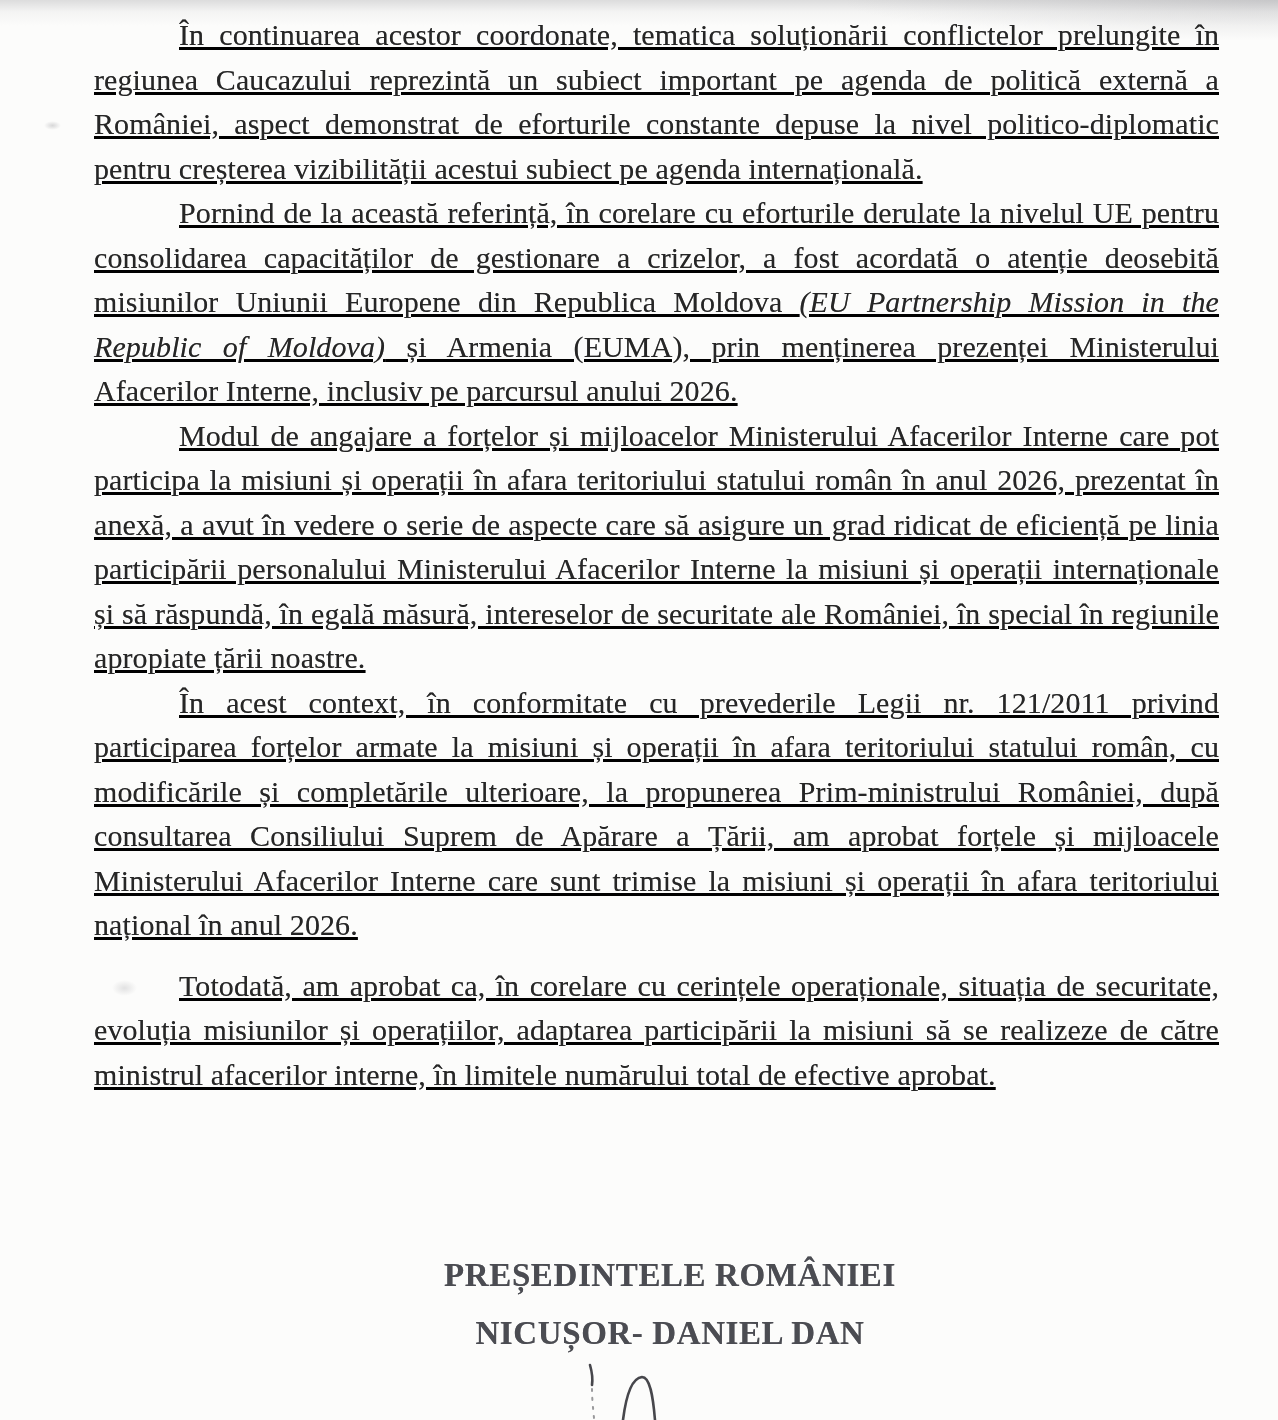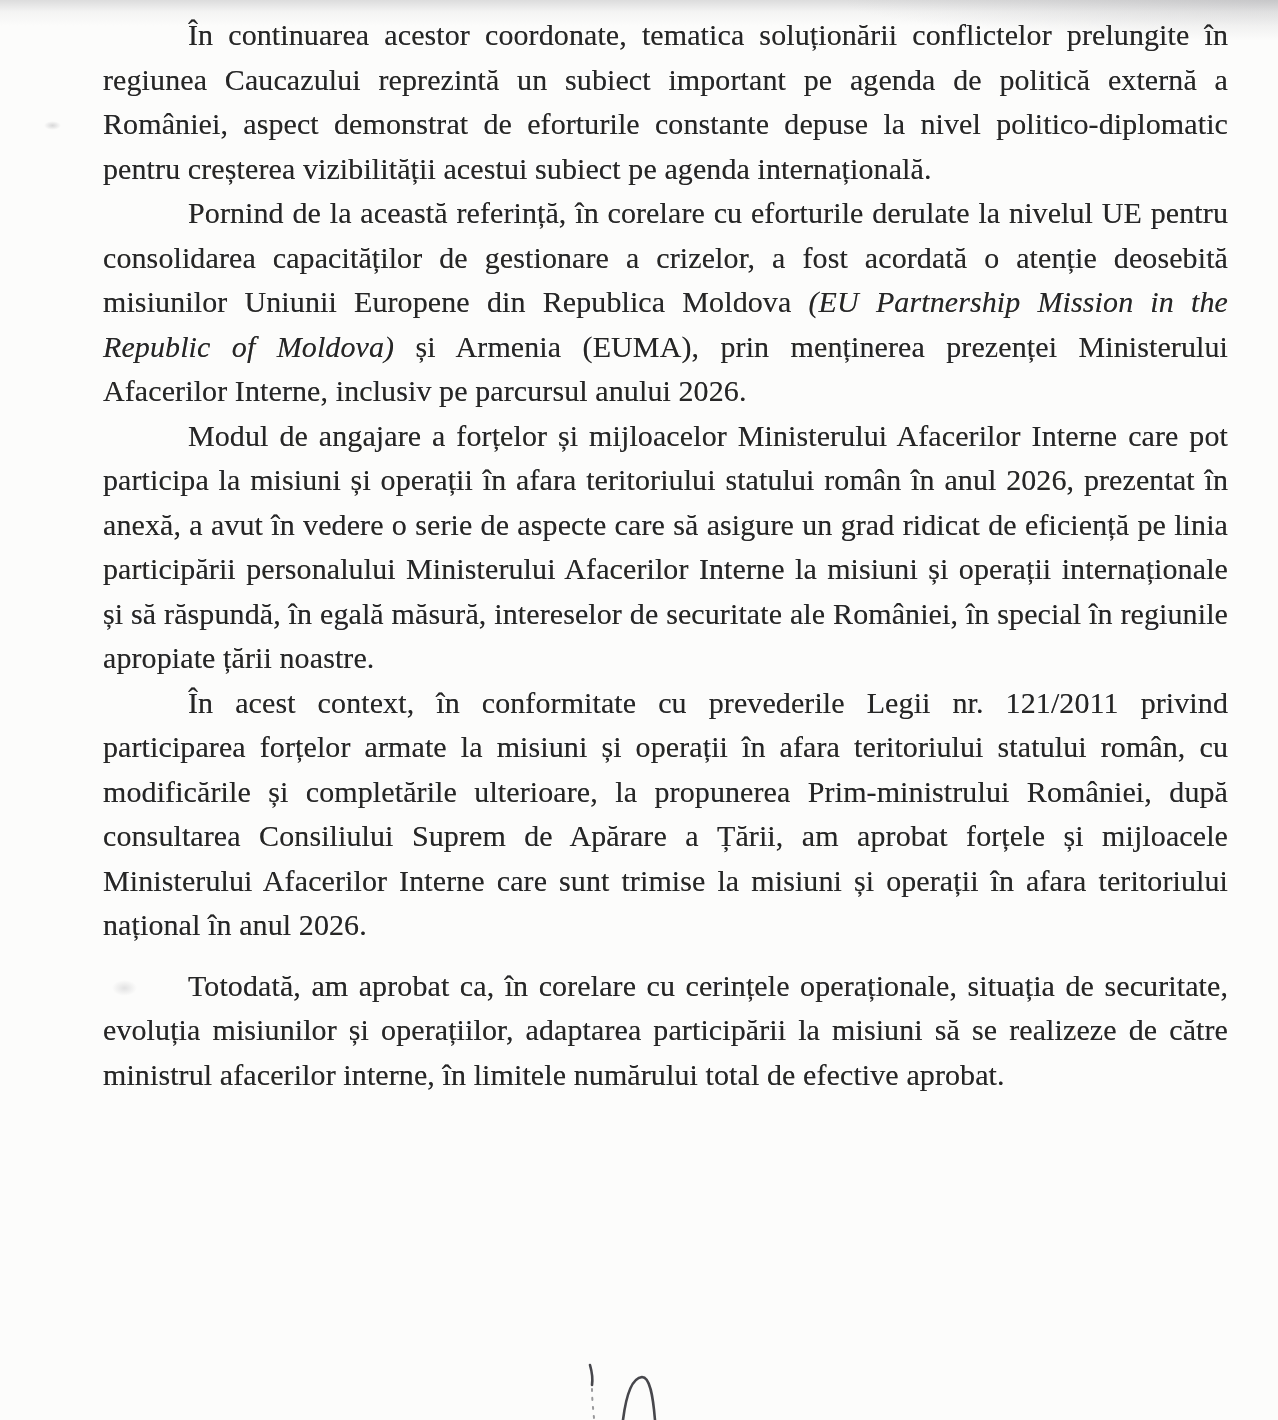--- a/index.html
+++ b/index.html
@@ -37,23 +37,24 @@
   .smudge.s1 {
     left: 44px; top: 121px; width: 17px; height: 9px;
     background: radial-gradient(ellipse, rgba(165,165,168,0.42), rgba(255,255,255,0) 70%);
   }
   .smudge.s2 {
     left: 112px; top: 980px; width: 25px; height: 16px;
     background: radial-gradient(ellipse, rgba(175,175,178,0.35), rgba(255,255,255,0) 70%);
   }
   .content {
     position: absolute;
-    left: 103px;
+    left: 94px;
     top: 13px;
     width: 1125px;
+    text-decoration: underline;
   }
   .par {
     margin: 0;
     font-size: 30px;
     line-height: 44.5px;
     color: #262626;
     text-align: justify;
     text-indent: 85px;
     letter-spacing: 0.1px;
     text-shadow: 0 0 0.6px rgba(45,45,45,0.55);
@@ -121,20 +122,22 @@
 
     <p class="par"><span>Modul de angajare a forțelor și mijloacelor Ministerului Afacerilor Interne care pot participa la misiuni și operații în afara teritoriului statului român în anul 2026, prezentat în anexă, a avut în vedere o serie de aspecte care să asigure un grad ridicat de eficiență pe linia participării personalului Ministerului Afacerilor Interne la misiuni și operații internaționale și să răspundă, în egală măsură, intereselor de securitate ale României, în special în regiunile apropiate țării noastre.</span></p>
 
     <p class="par"><span>În acest context, în conformitate cu prevederile Legii nr. 121/2011 privind participarea forțelor armate la misiuni și operații în afara teritoriului statului român, cu modificările și completările ulterioare, la propunerea Prim-ministrului României, după consultarea Consiliului Suprem de Apărare a Țării, am aprobat forțele și mijloacele Ministerului Afacerilor Interne care sunt trimise la misiuni și operații în afara teritoriului național în anul 2026.</span></p>
 
     <p class="par par-last"><span>Totodată, am aprobat ca, în corelare cu cerințele operaționale, situația de securitate, evoluția misiunilor și operațiilor, adaptarea participării la misiuni să se realizeze de către ministrul afacerilor interne, în limitele numărului total de efective aprobat.</span></p>
 
   </div>
 
   <div class="signature">
+    <div class="sig-title">PREȘEDINTELE ROMÂNIEI</div>
+    <div class="sig-name">NICUȘOR- DANIEL DAN</div>
   </div>
 
   <svg class="sig-svg" viewBox="0 0 120 76" xmlns="http://www.w3.org/2000/svg">
     <path d="M30,21 C32,28 33,34 32,41"></path>
     <path class="fade" d="M32,45 C32,54 33,64 34,74"></path>
     <path d="M63,76 C66,52 72,34 82,33 C90,33 93,52 95,76"></path>
   </svg>
 
 </div>
 

